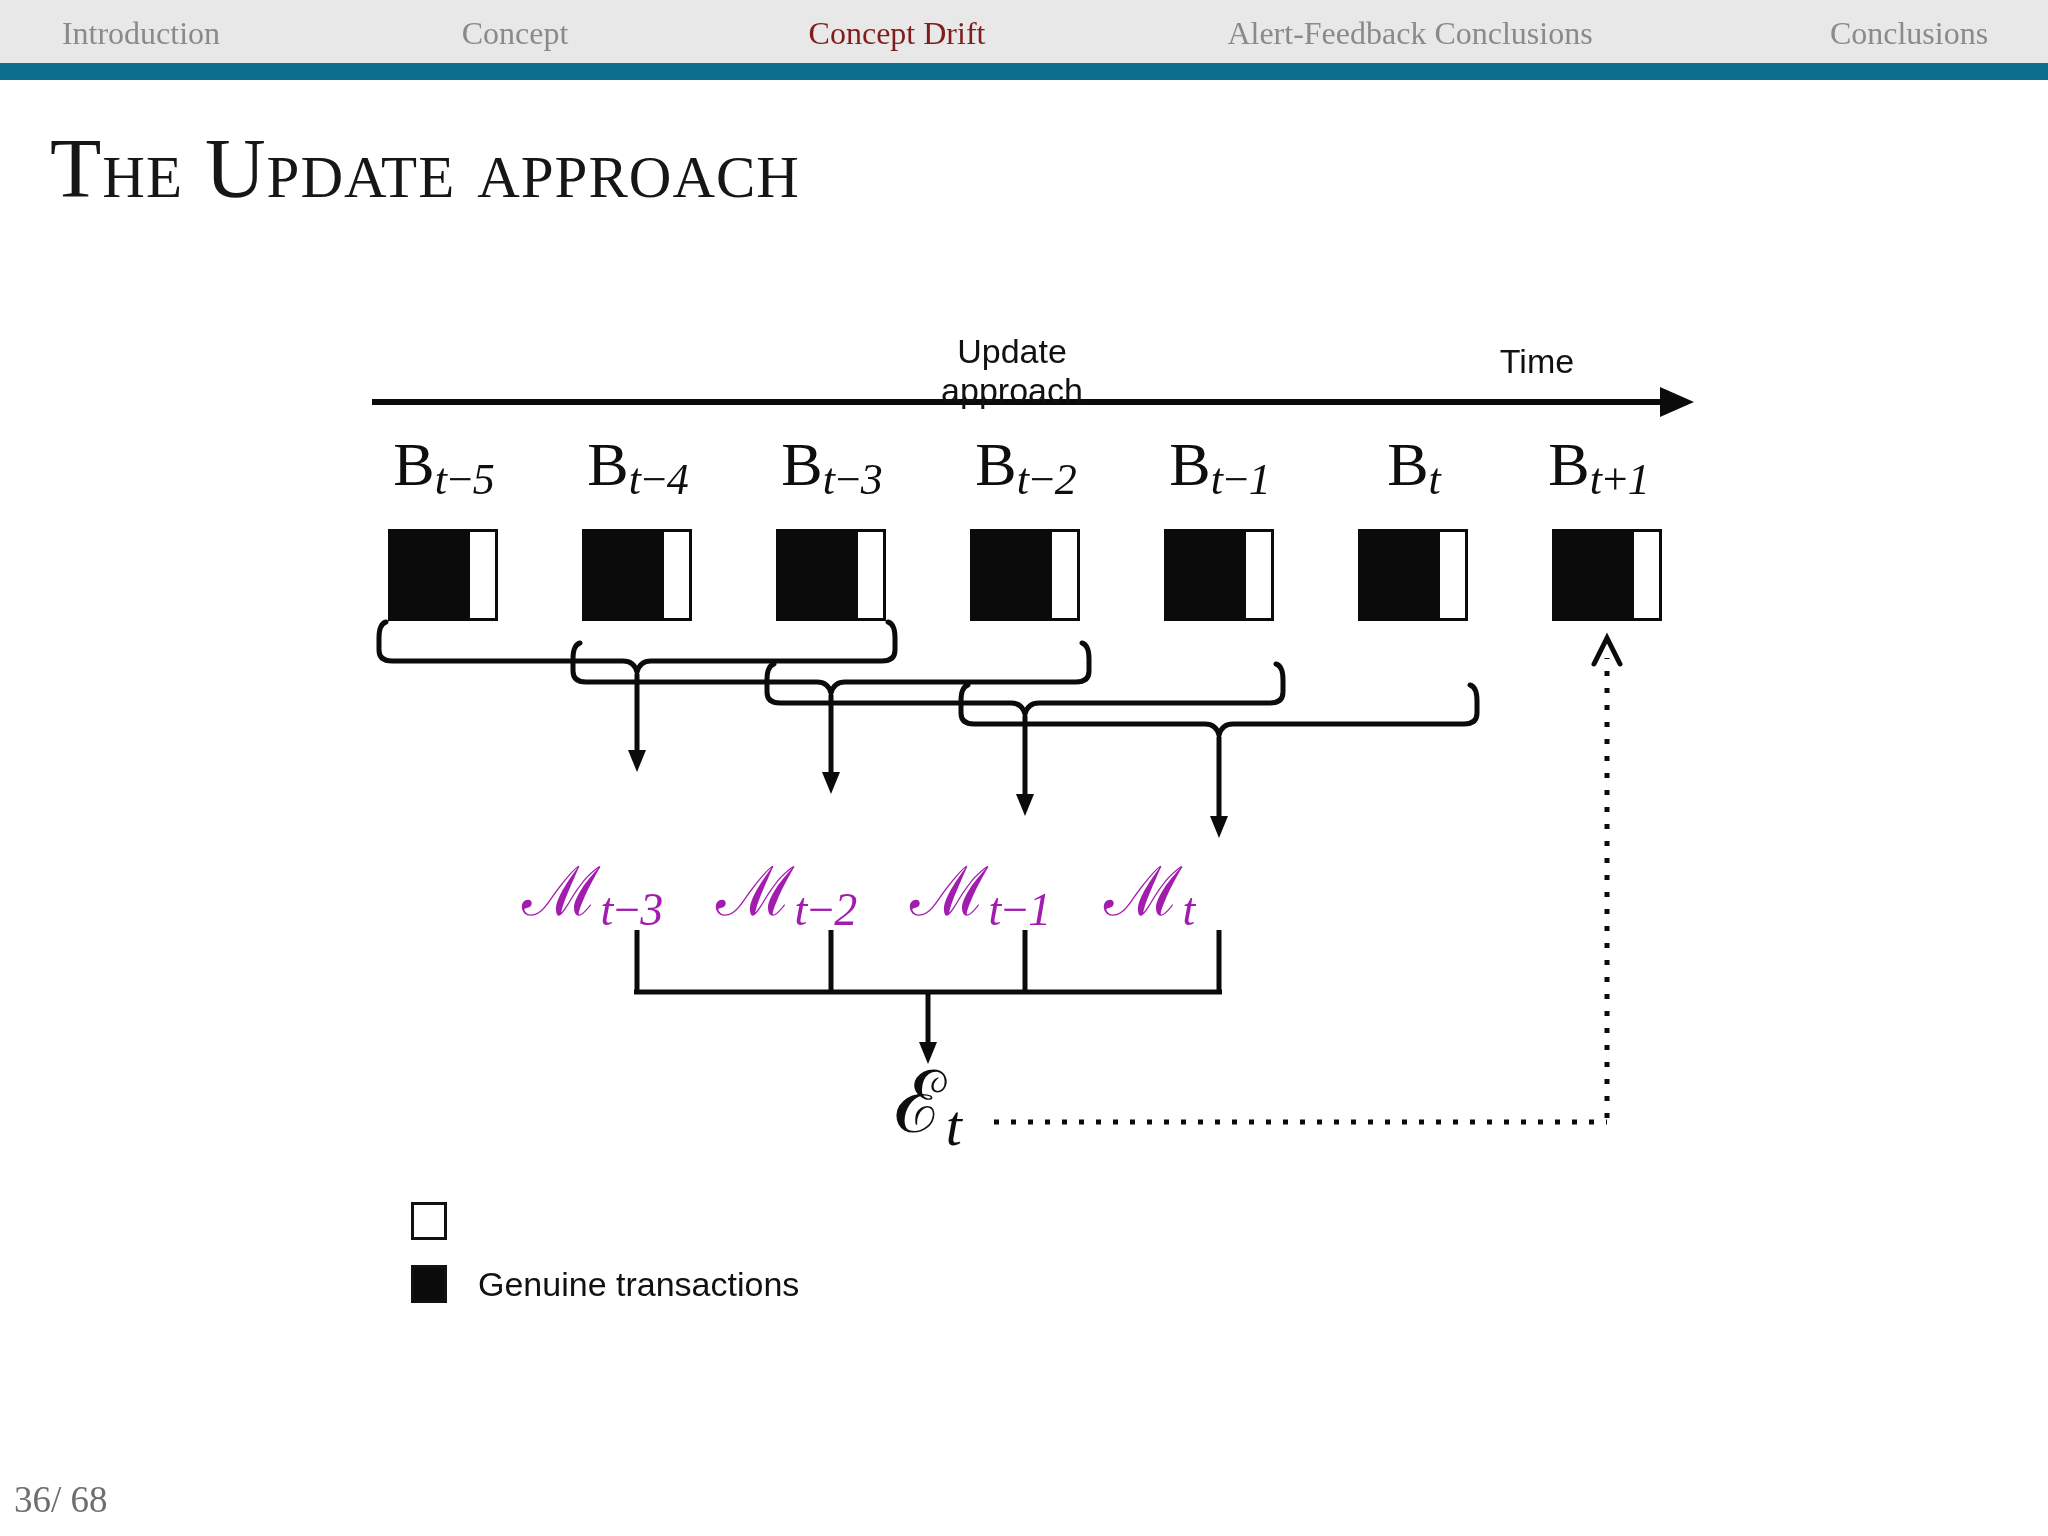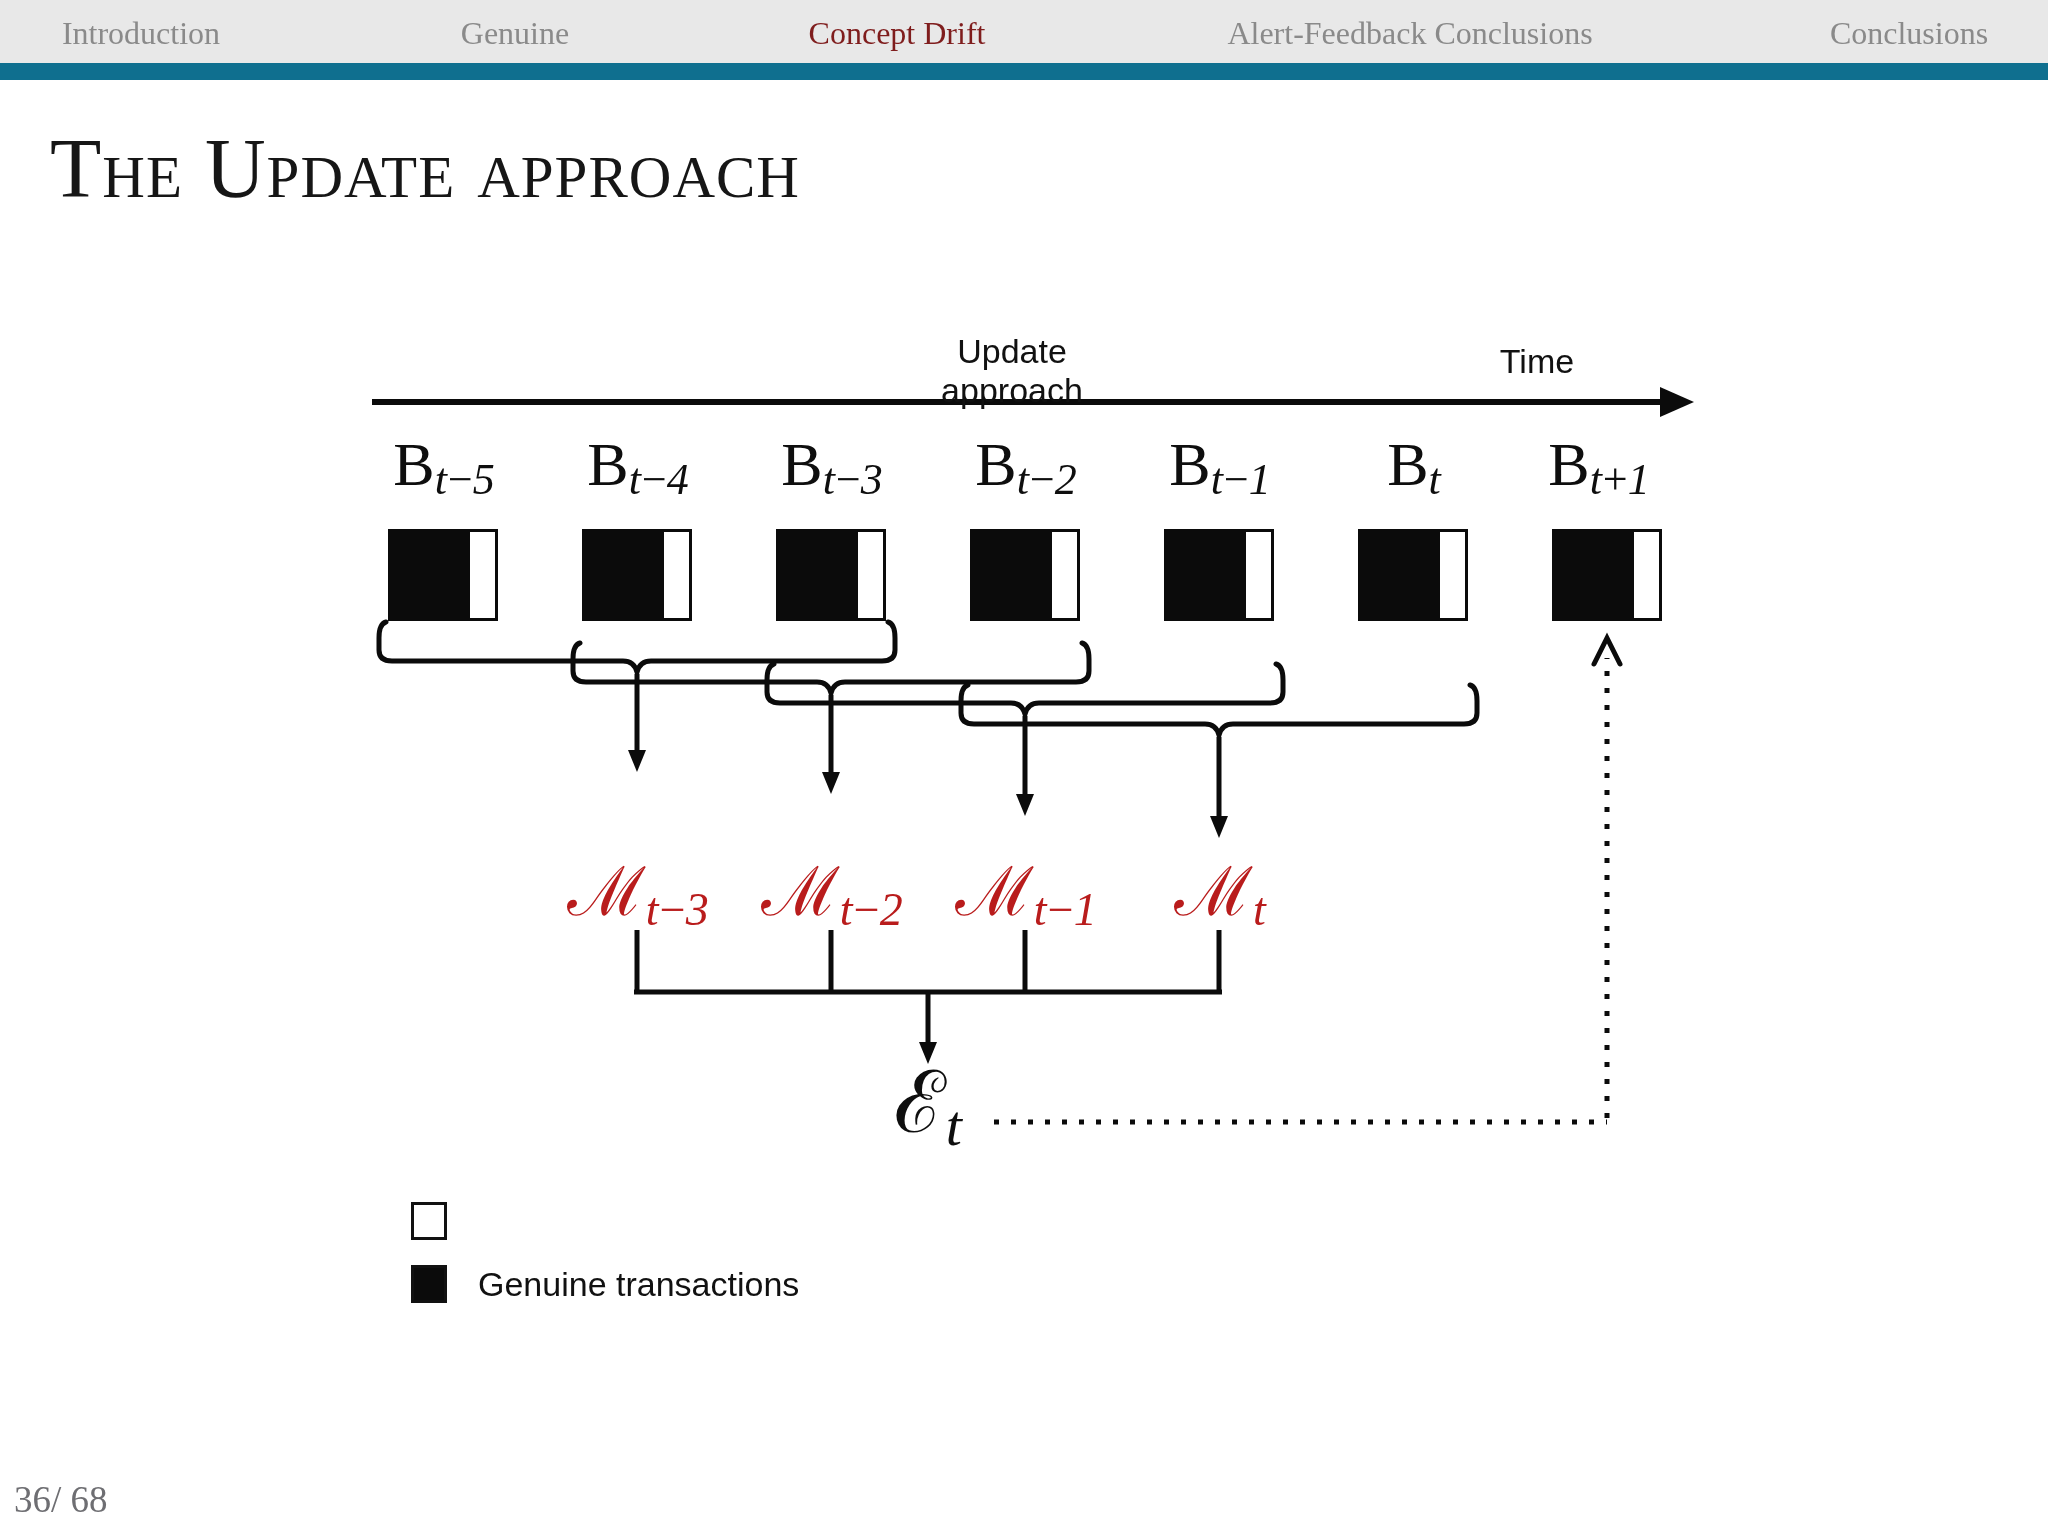--- a/index.html
+++ b/index.html
@@ -30,22 +30,22 @@
     border:3px solid #0b0b0b;background:#ffffff;
   }
   .genuine-fill{width:76%;height:100%;background:#0b0b0b;}
   
   .blabel{
     position:absolute;top:429px;width:220px;text-align:center;
     font-size:62px;color:#0e0e0e;white-space:nowrap;
   }
   .blabel sub{font-size:44px;font-style:italic;line-height:0;vertical-align:-0.20em;letter-spacing:-2px;}
   .mlabel{
-    position:absolute;top:842px;width:230px;text-align:center;
-    font-family:"DejaVu Serif",serif;font-size:68px;color:#b91c1c;white-space:nowrap;
+    position:absolute;top:842px;width:230px;text-align:left;
+    font-family:"DejaVu Serif",serif;font-size:68px;color:#a21caf;white-space:nowrap;
   }
   .mlabel sub{font-family:"Liberation Serif",serif;font-style:italic;font-size:46px;line-height:0;vertical-align:-0.22em;letter-spacing:-2px;}
   .elabel{
     position:absolute;top:1040px;left:818px;width:220px;text-align:center;
     font-family:"DejaVu Serif",serif;font-size:86px;color:#0e0e0e;white-space:nowrap;
   }
   .elabel sub{font-family:"Liberation Serif",serif;font-style:italic;font-size:58px;line-height:0;vertical-align:-0.22em;}
   
   .legend-row{position:absolute;left:411px;height:44px;display:flex;align-items:center;}
   .legend-swatch{width:36px;height:38px;box-sizing:border-box;border:3px solid #111;background:#fff;flex:0 0 auto;}
@@ -53,21 +53,21 @@
   .legend-text{margin-left:31px;font-family:"Liberation Sans",sans-serif;font-size:34px;color:#111;white-space:nowrap;}
   
   .page-number{position:absolute;left:14px;top:1478px;font-size:37px;color:#6e6e72;}
   svg.diagram{position:absolute;left:0;top:0;}
 </style>
 </head>
 <body>
 
 <div class="navbar">
   <span class="nav-item" style="left:141px">Introduction</span>
-  <span class="nav-item" style="left:515px">Genuine</span>
+  <span class="nav-item" style="left:515px">Concept</span>
   <span class="nav-item active" style="left:897px">Concept Drift</span>
   <span class="nav-item" style="left:1410px">Alert-Feedback Conclusions</span>
   <span class="nav-item" style="left:1909px">Conclusions</span>
 </div>
 <div class="accent-bar"></div>
 
 <div class="slide-title">The Update approach</div>
 
 <svg class="diagram" width="2048" height="1536" viewBox="0 0 2048 1536">
 

